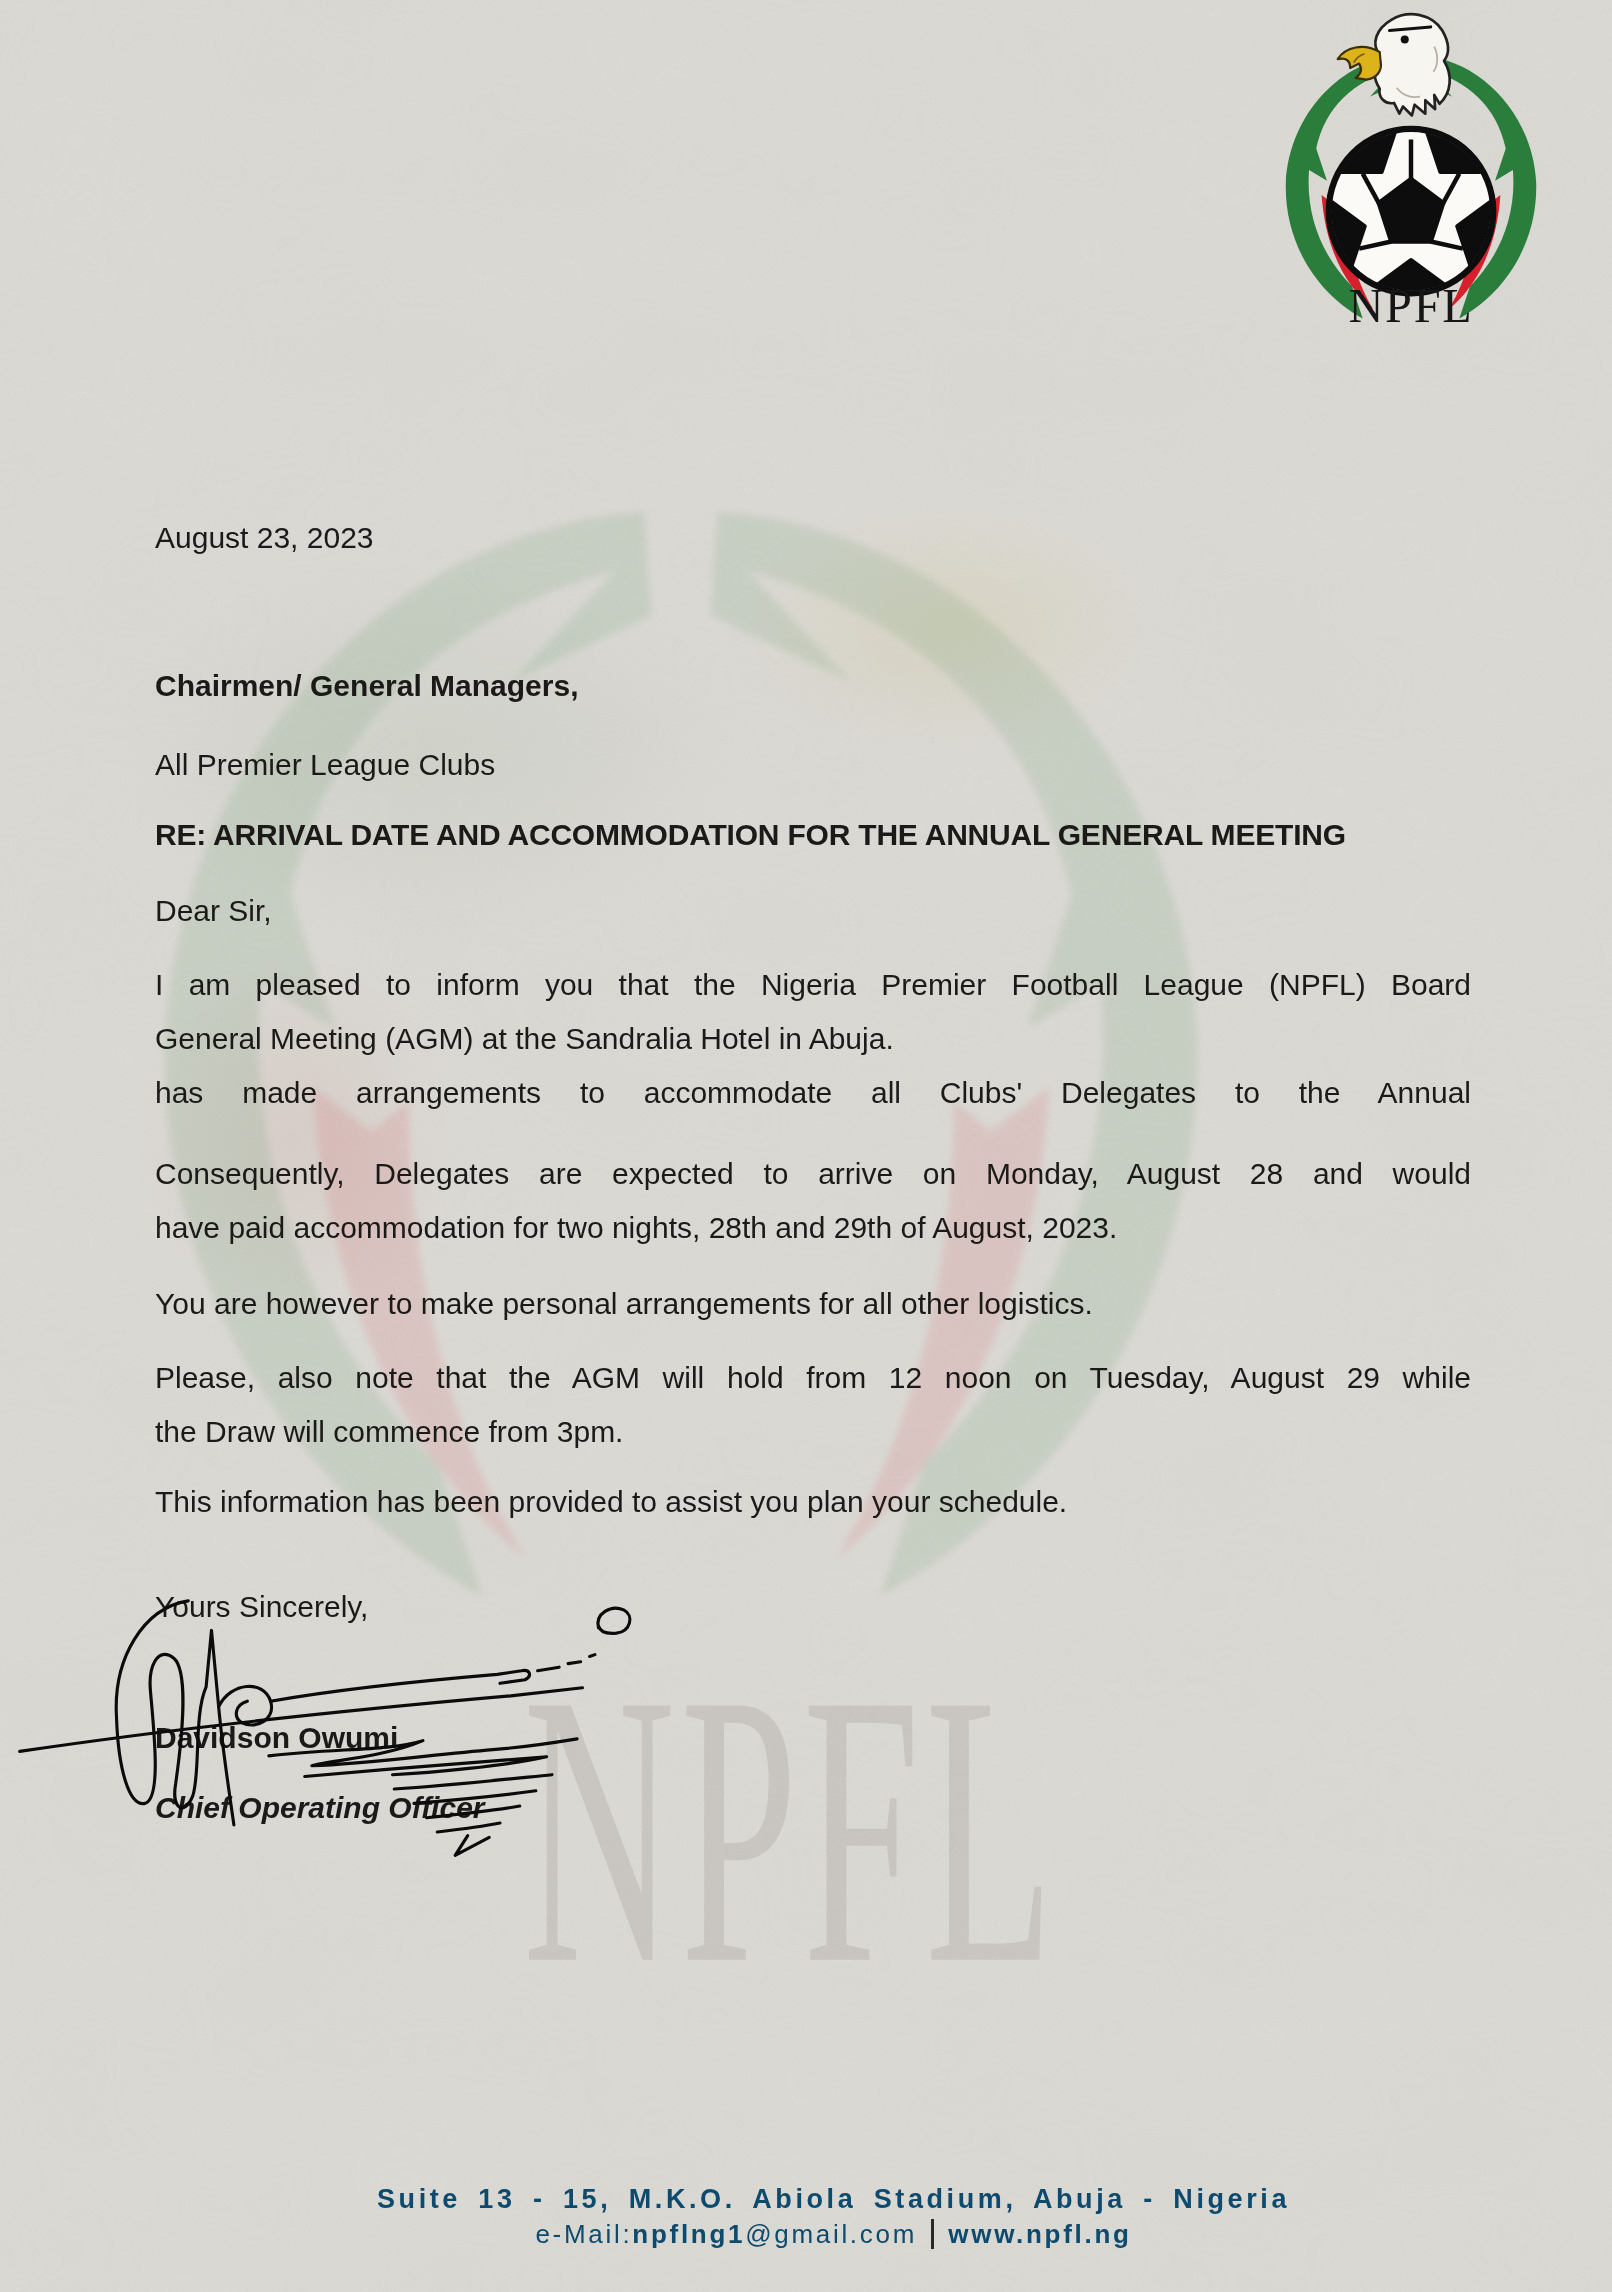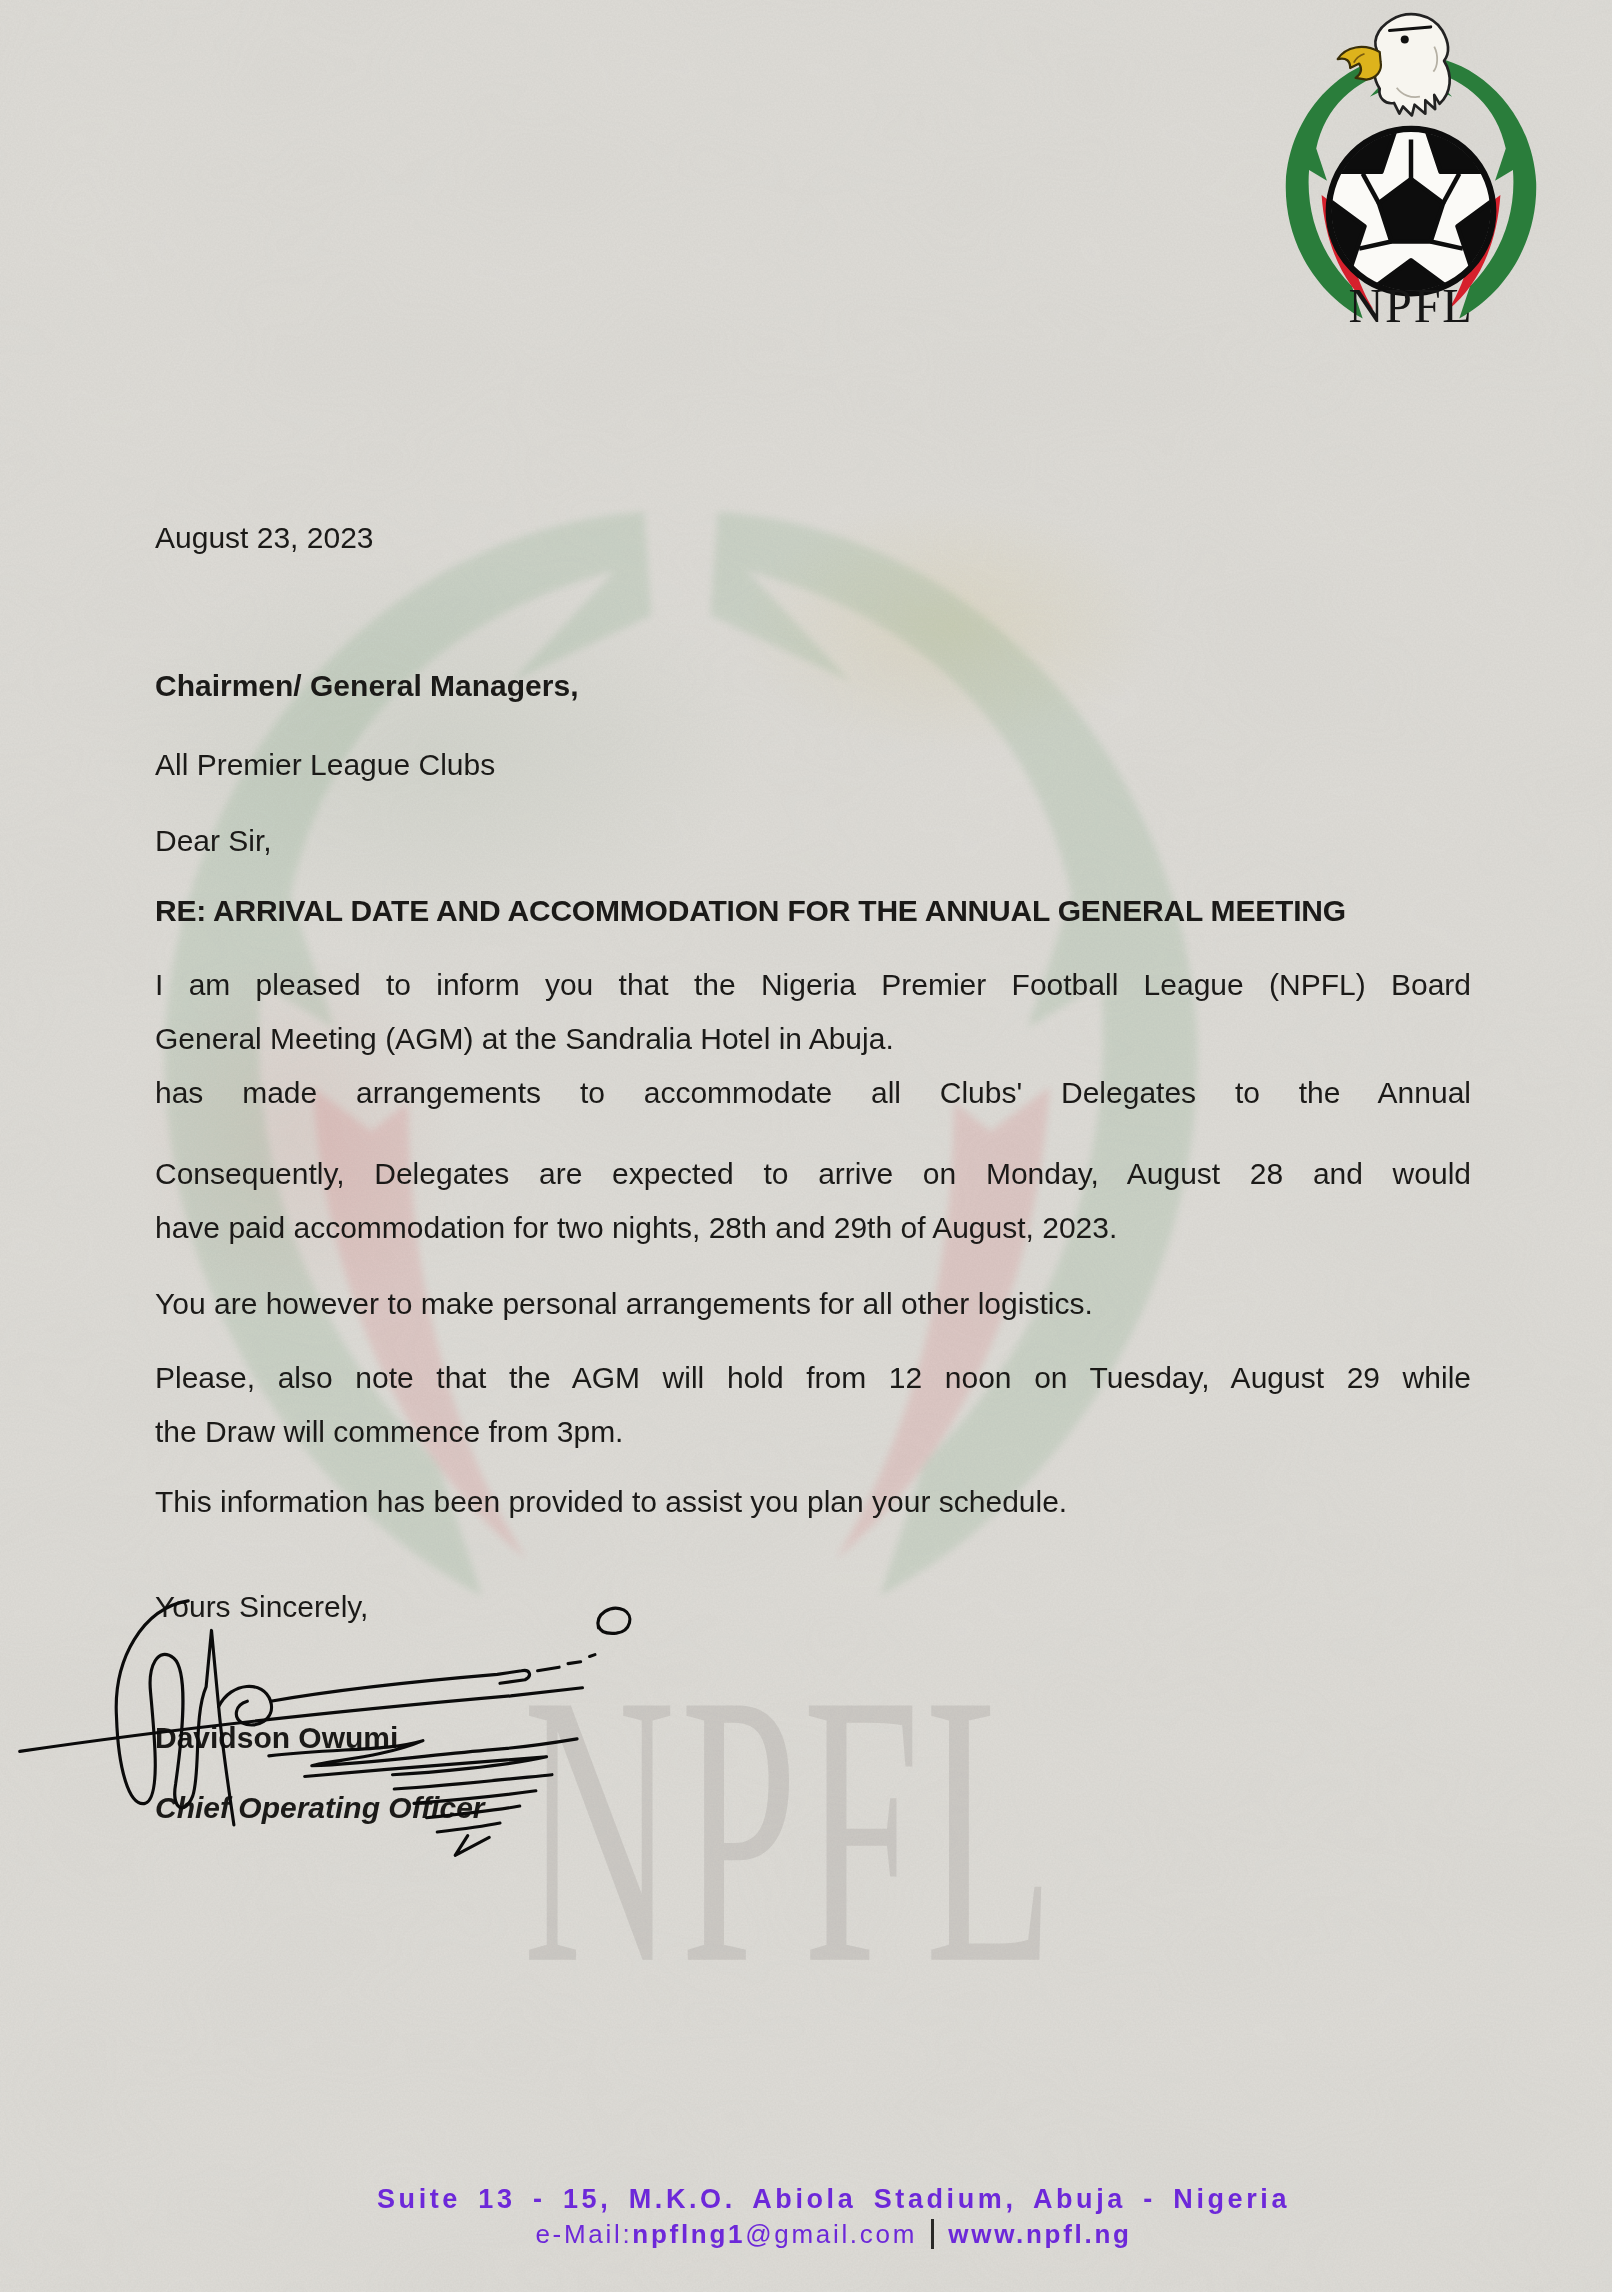--- a/index.html
+++ b/index.html
@@ -33,21 +33,21 @@
   .content .block{margin:16px;}
   .line{white-space:nowrap;}
   .line.j{white-space:normal;text-align:justify;text-align-last:justify;}
   .bold{font-weight:700;}
   .subject{font-weight:700;letter-spacing:-0.2px;}
   .sig-name{font-weight:700;}
   .sig-title{font-weight:700;font-style:italic;}
   .signature-svg{position:absolute;left:9px;top:1581px;pointer-events:none;}
   .footer{
     position:absolute;left:54px;right:0;top:2182px;
-    text-align:center;color:#6d28d9;
+    text-align:center;color:#0c4a6e;
   }
   .footer-address{
     font-weight:700;font-size:27px;line-height:34px;
     letter-spacing:3.6px;word-spacing:6.3px;
   }
   .footer-contact{
     font-size:26px;line-height:32px;margin-top:1.8px;letter-spacing:2.7px;
   }
   .footer-contact .b{font-weight:700;}
   .vbar{
@@ -130,23 +130,23 @@
 
   <svg class="crest" viewBox="0 0 340 364" role="img">
     <use href="#logo-art" xlink:href="#logo-art"></use>
   </svg>
 
   <div class="content">
     <div class="block">August 23, 2023</div>
 
     <div class="block bold" style="margin-top:94px">Chairmen/ General Managers,</div>
     <div class="block" style="margin-top:25px">All Premier League Clubs</div>
+    <div class="block subject" style="margin-top:15px">RE: ARRIVAL DATE AND ACCOMMODATION FOR THE ANNUAL GENERAL MEETING</div>
+
     <div class="block" style="margin-top:21.5px">Dear Sir,</div>
-
-    <div class="block subject" style="margin-top:15px">RE: ARRIVAL DATE AND ACCOMMODATION FOR THE ANNUAL GENERAL MEETING</div>
 
     <div class="block" style="margin-top:20.6px">
       <div class="line j">I am pleased to inform you that the Nigeria Premier Football League (NPFL) Board</div>
       <div class="line">General Meeting (AGM) at the Sandralia Hotel in Abuja.</div>
       <div class="line j">has made arrangements to accommodate all Clubs' Delegates to the Annual</div>
     </div>
 
     <div class="block" style="margin-top:27px">
       <div class="line j">Consequently, Delegates are expected to arrive on Monday, August 28 and would</div>
       <div class="line">have paid accommodation for two nights, 28th and 29th of August, 2023.</div>

